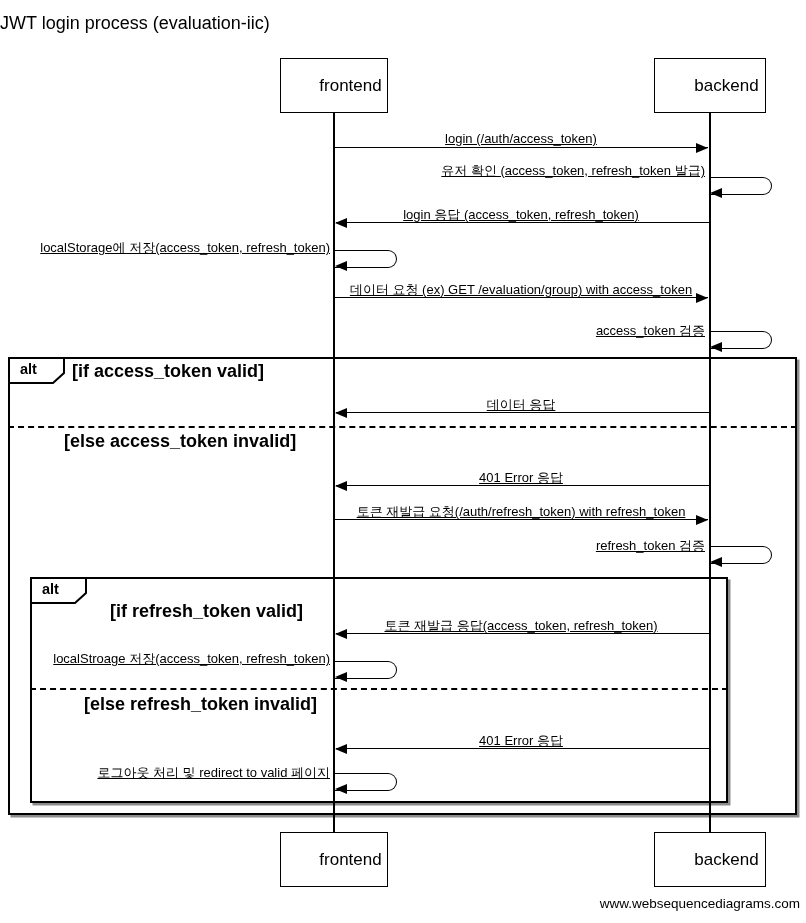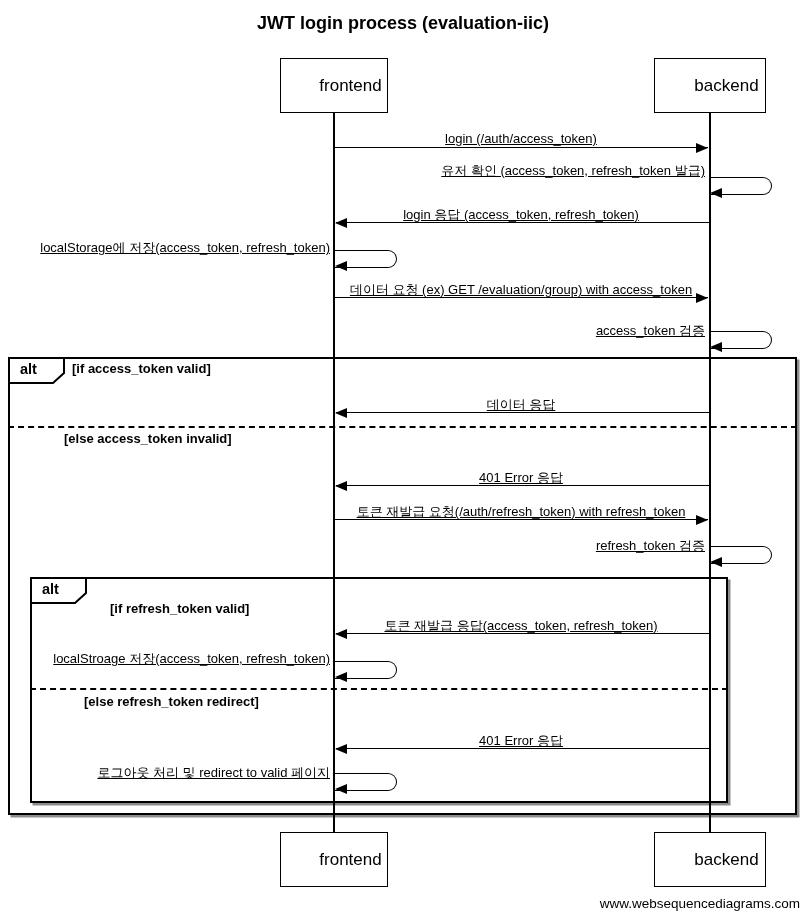--- a/index.html
+++ b/index.html
@@ -1,27 +1,27 @@
 <!DOCTYPE html>
 <html><head>
 <meta charset="utf-8">
 <style>
   html,body{margin:0;padding:0;background:#fff;}
   .diagram{position:relative;width:806px;height:923px;background:#fff;overflow:hidden;
            font-family:"Liberation Sans","DejaVu Sans",sans-serif;color:#000;}
-  .title{position:absolute;left:0;top:13px;width:806px;text-align:center;
-         font-size:18px;font-weight:bold;}
+  .title{position:absolute;left:0;top:13px;width:806px;
+         font-size:18px;font-weight:normal;}
   .actor-box{position:absolute;box-sizing:border-box;border:1.6px solid #000;background:#fff;
              display:flex;align-items:center;justify-content:center;font-size:17px;z-index:6;padding-left:33px;}
   .lifeline{position:absolute;width:1.5px;background:#000;z-index:1;}
   .frame{position:absolute;box-sizing:border-box;border:2px solid #000;background:transparent;
          box-shadow:2.5px 2.5px 0 rgba(0,0,0,0.45);z-index:2;}
   .pent{position:absolute;z-index:4;}
   .pent span{position:absolute;left:12px;top:4px;font-size:14.5px;font-weight:bold;}
-  .guard{position:absolute;font-size:13px;font-weight:bold;white-space:nowrap;z-index:4;}
+  .guard{position:absolute;font-size:18px;font-weight:bold;white-space:nowrap;z-index:4;}
   .divider{position:absolute;height:0;border-top:2.5px dashed #000;z-index:3;}
   .msg-label{position:absolute;font-size:13px;white-space:nowrap;z-index:5;text-decoration:underline;}
   .msg-label.center{transform:translateX(-50%);}
   .msg-label.rightalign{text-align:right;}
   .mline{position:absolute;height:0;border-top:1.5px solid #000;z-index:4;}
   .arr-r{position:absolute;width:0;height:0;border-top:5px solid transparent;
          border-bottom:5px solid transparent;border-left:12px solid #000;z-index:5;}
   .arr-l{position:absolute;width:0;height:0;border-top:5px solid transparent;
          border-bottom:5px solid transparent;border-right:12px solid #000;z-index:5;}
   .selfloop{position:absolute;box-sizing:border-box;width:63px;height:18px;background:transparent;
@@ -51,21 +51,21 @@
 
   <div class="frame" style="left:30px;top:577px;width:698px;height:226px;"></div>
   <div class="pent" style="left:30px;top:577px;">
     <svg width="58" height="28">
       <path d="M1,1 L56,1 L56,16 L45,26 L1,26 Z" fill="#ffffff" stroke="#000000" stroke-width="2"></path>
     </svg>
     <span>alt</span>
   </div>
   <div class="guard" style="left:110px;top:581px;margin-top:20px;">[if refresh_token valid]</div>
   <div class="divider" style="left:30px;top:688px;width:698px;"></div>
-  <div class="guard" style="left:84px;top:694px;">[else refresh_token redirect]</div>
+  <div class="guard" style="left:84px;top:694px;">[else refresh_token invalid]</div>
 
   <div class="msg-label center" style="left:521px;top:131px;">login (/auth/access_token)</div>
   <div class="mline" style="left:335px;top:147px;width:373px;"></div>
   <div class="arr-r" style="left:696px;top:143px;"></div>
 
   <div class="msg-label rightalign" style="right:101px;top:162px;">유저 확인 (access_token, refresh_token 발급)</div>
   <div class="selfloop" style="left:709px;top:177px;"></div>
   <div class="arr-l" style="left:710px;top:188px;"></div>
 
   <div class="msg-label center" style="left:521px;top:206px;">login 응답 (access_token, refresh_token)</div>

